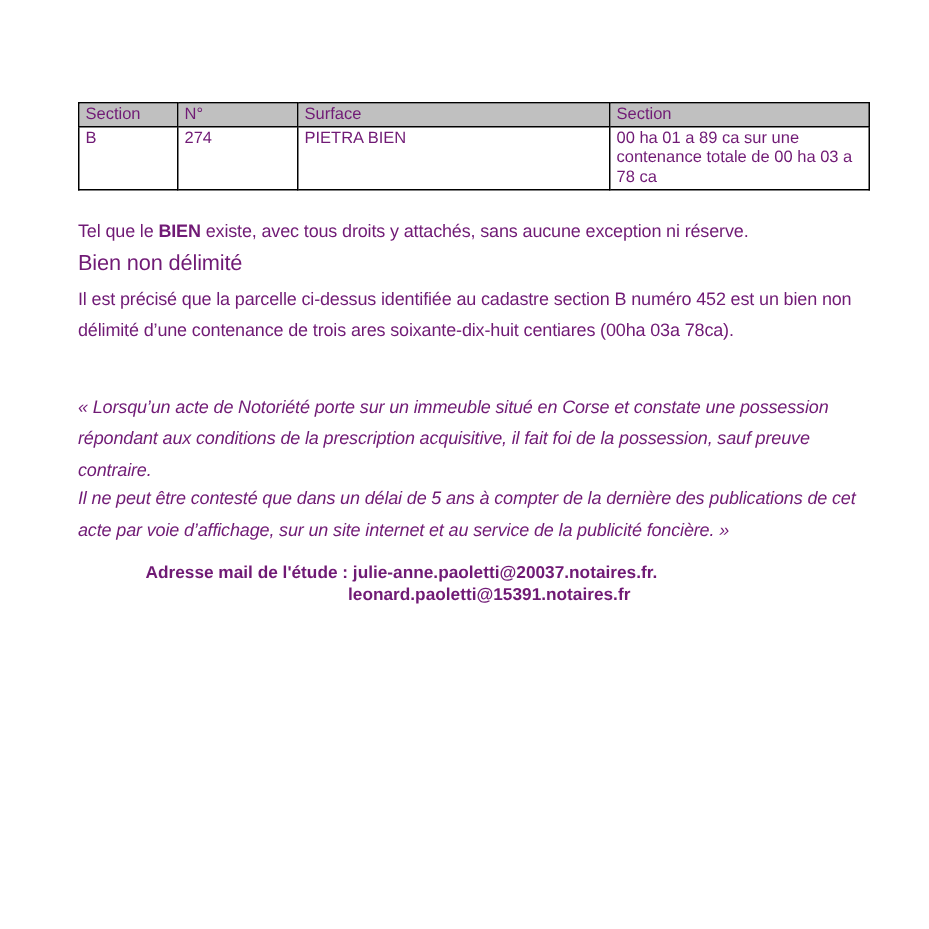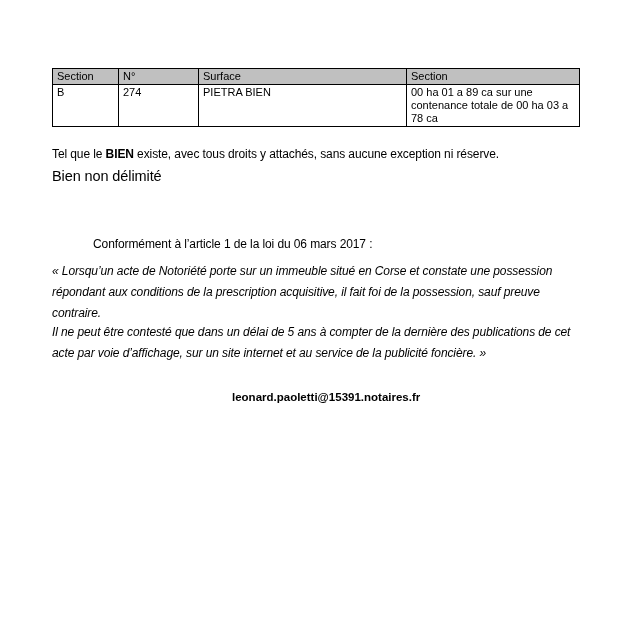--- a/index.html
+++ b/index.html
@@ -7,21 +7,21 @@
     margin: 0;
     padding: 0;
     background: #ffffff;
   }
   .page {
     position: relative;
     width: 619px;
     height: 619px;
     background: #ffffff;
     font-family: "Liberation Sans", sans-serif;
-    color: #000000;
+    color: #701a75;
     overflow: hidden;
   }
 
   
   table.cadastre {
     position: absolute;
     left: 52px;
     top: 68px;
     width: 527px;
     border-collapse: collapse;
@@ -111,22 +111,23 @@
         <td>PIETRA BIEN</td>
         <td class="cell-surface">00 ha 01 a 89 ca sur une contenance totale de 00 ha 03 a 78 ca</td>
       </tr>
     </tbody>
   </table>
 
   <p class="tb heading">Bien non délimité</p>
 
   <p class="tb tel-que"><span>Tel que le </span><b>BIEN</b><span> existe, avec tous droits y attachés, sans aucune exception ni réserve.</span></p>
 
+  <p class="tb para-bien">Il est précisé que la parcelle ci-dessus identifiée au cadastre section B numéro 452 est un bien non délimité d’une contenance de trois ares soixante-dix-huit centiares (00ha 03a 78ca).</p>
 
-  <p class="tb conformement">Conformément à l’article 1 de la loi du 06 mars 2017 :</p>
 
   <p class="tb quote quote-1">« Lorsqu’un acte de Notoriété porte sur un immeuble situé en Corse et constate une possession répondant aux conditions de la prescription acquisitive, il fait foi de la possession, sauf preuve contraire.</p>
 
   <p class="tb quote quote-2">Il ne peut être contesté que dans un délai de 5 ans à compter de la dernière des publications de cet acte par voie d’affichage, sur un site internet et au service de la publicité foncière. »</p>
 
+  <p class="tb email-line email-1">Adresse mail de l'étude : julie-anne.paoletti@20037.notaires.fr.</p>
   <p class="tb email-line email-2">leonard.paoletti@15391.notaires.fr</p>
 
 </div>
 
 </body></html>

